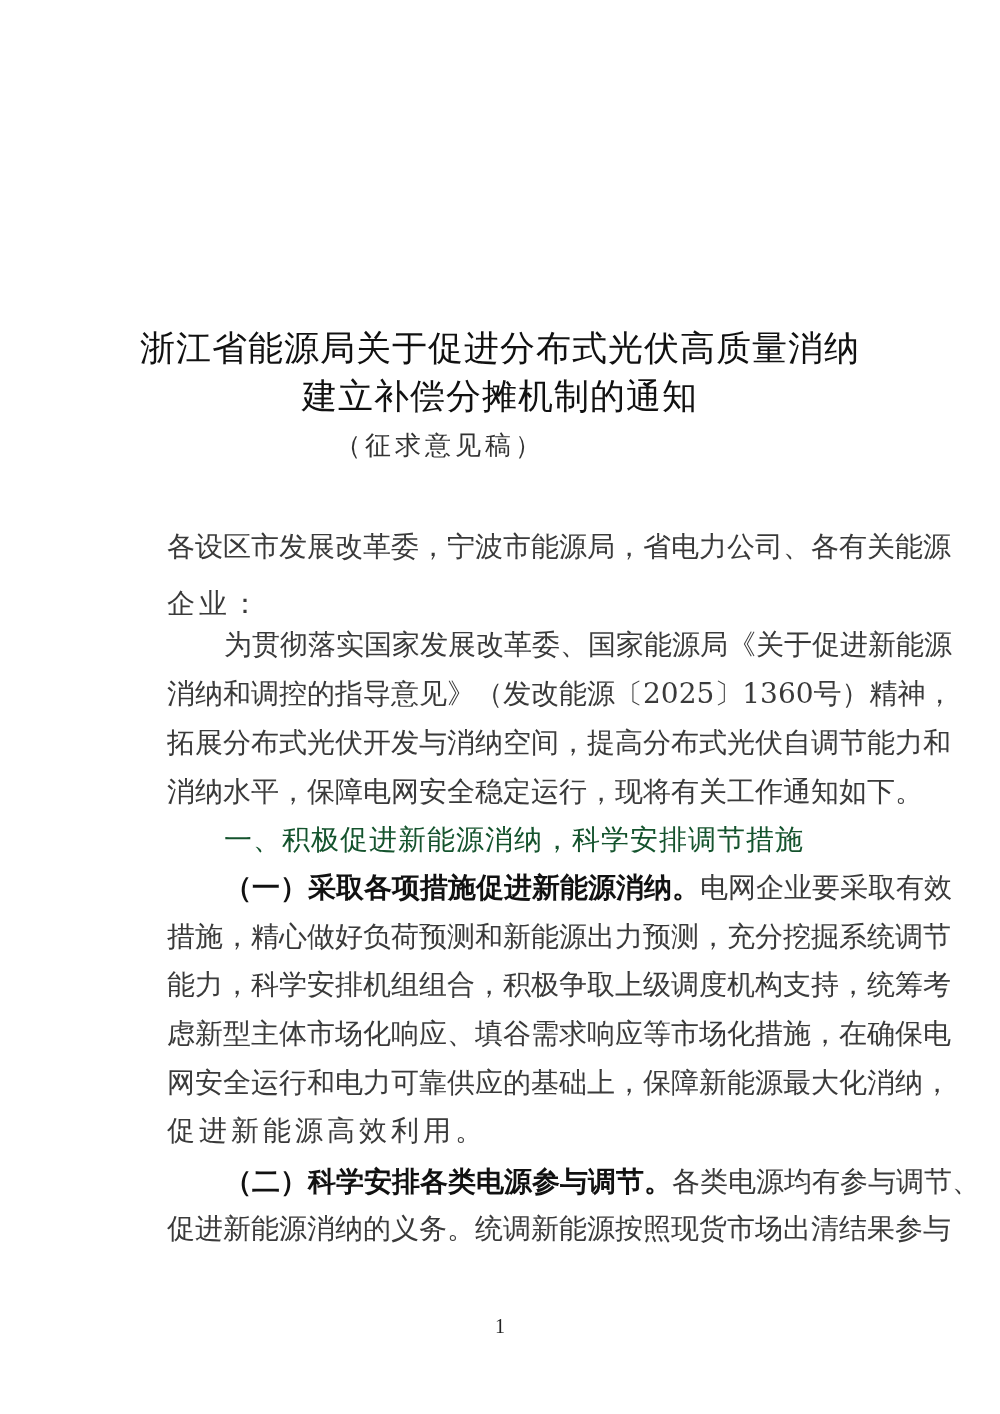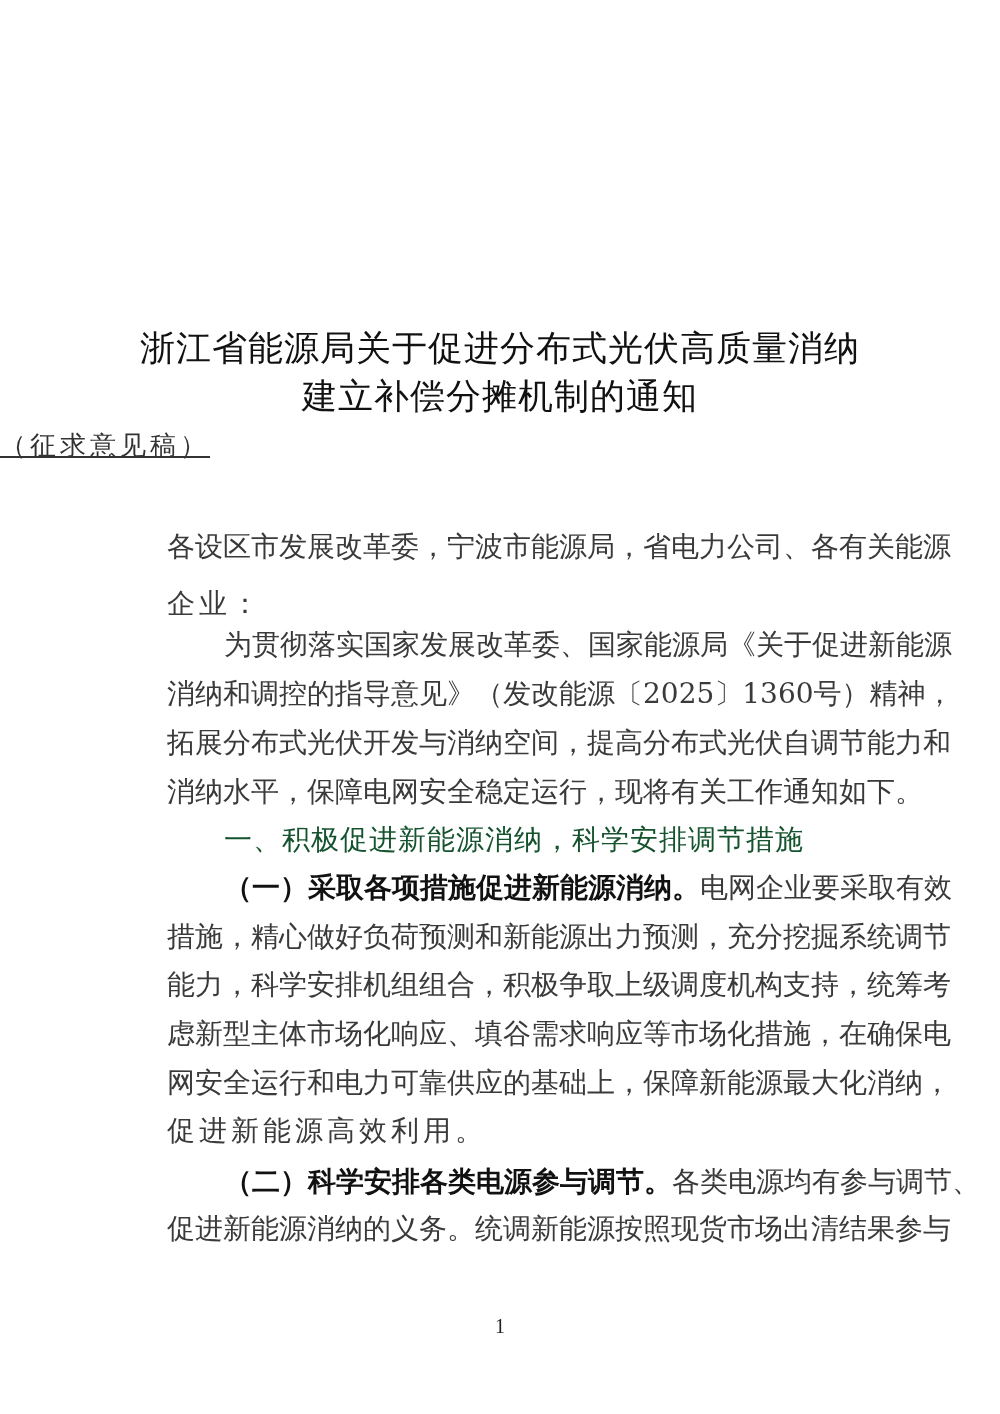--- a/index.html
+++ b/index.html
@@ -4,23 +4,23 @@
 <style>
   html, body { margin: 0; padding: 0; background: #ffffff; }
   body { width: 1000px; height: 1414px; position: relative; overflow: hidden; color: #1a1a1a; }
   .page { position: absolute; left: 0; top: 0; width: 1000px; height: 1414px; background: #ffffff; }
   .title-line {
     position: absolute; left: 0; width: 1000px; text-align: center;
     font-family: "DejaVu Sans", sans-serif; font-size: 35px; color: #111;
     line-height: 44px; white-space: nowrap; letter-spacing: 1px;
   }
   .subtitle {
-    position: absolute; left: 0; width: 880px; text-align: left;
+    position: absolute; left: 0; width: 880px; text-align: center;
     font-family: "DejaVu Serif", serif; font-size: 26px; color: #333;
-    line-height: 36px; white-space: nowrap; letter-spacing: 4px; text-decoration: underline;
+    line-height: 36px; white-space: nowrap; letter-spacing: 4px;
   }
   .line {
     position: absolute; left: 135px; width: 742px; height: 40px;
     font-family: "DejaVu Serif", serif; font-size: 28px; line-height: 40px;
     color: #3a3a3a; white-space: nowrap;
     text-align: justify; text-align-last: justify; margin-left: 32px;
   }
   .line.indent { left: 192px; width: 685px; }
   .line.short { text-align: left; text-align-last: left; letter-spacing: 4px; }
   .line.heading {

